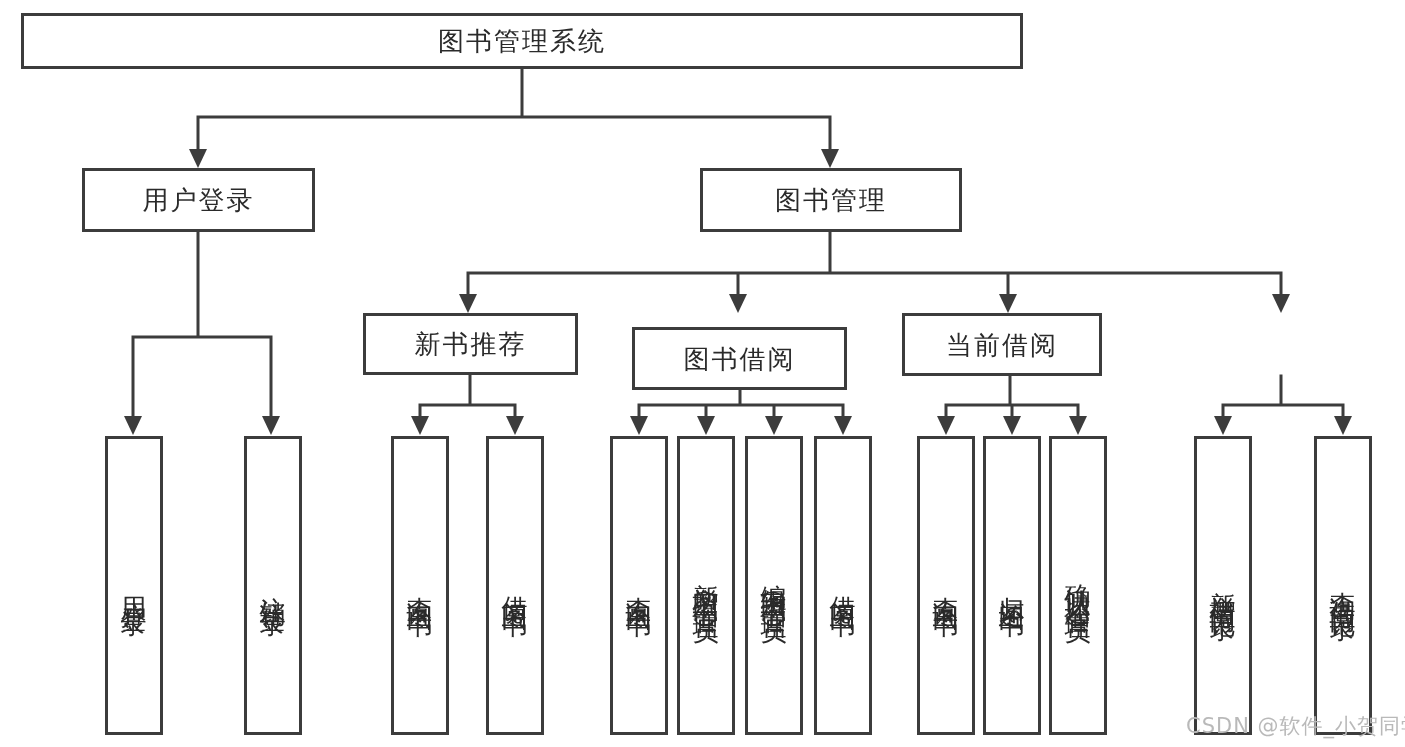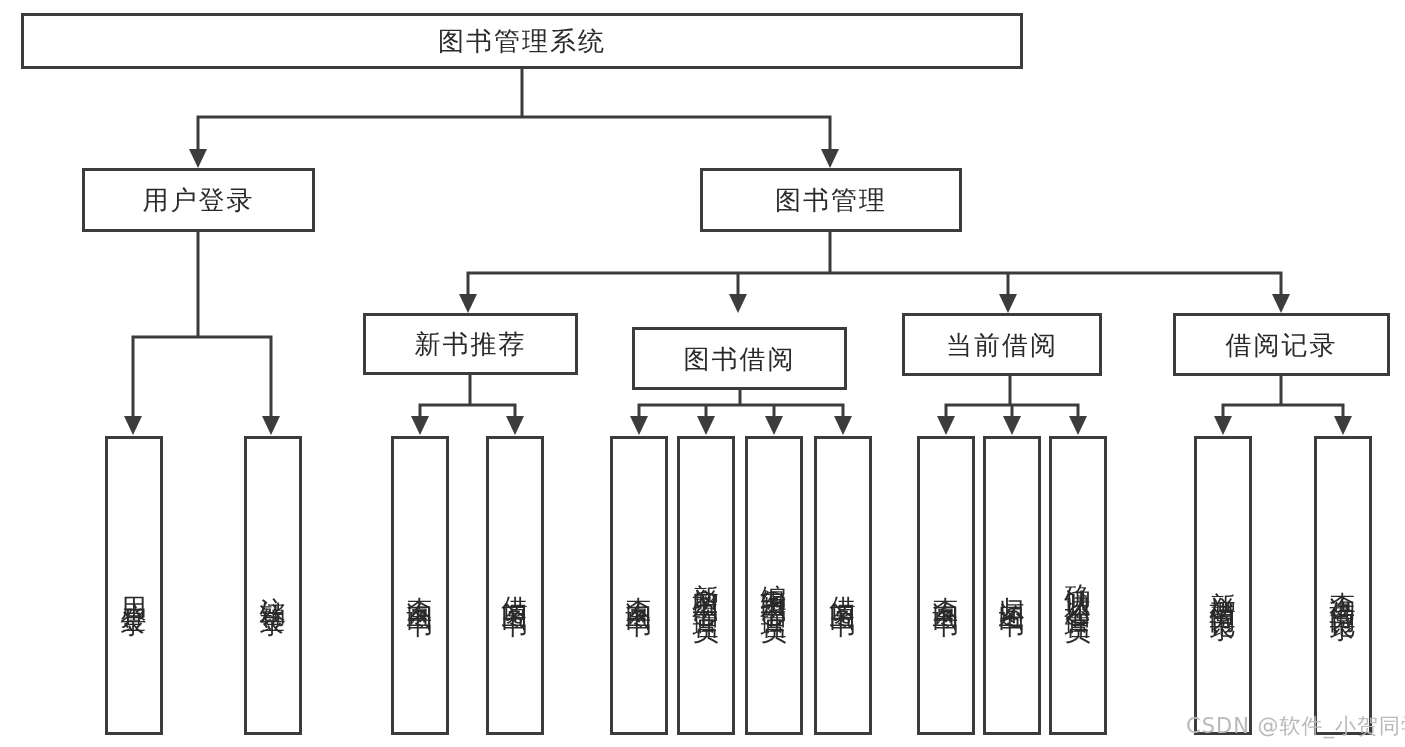--- a/index.html
+++ b/index.html
@@ -94,21 +94,20 @@
   </svg>
 
   <div class="node hnode" style="left:21px; top:13px; width:1002px; height:56px;">图书管理系统</div>
 
   <div class="node hnode" style="left:82px; top:168px; width:233px; height:64px;">用户登录</div>
   <div class="node hnode" style="left:700px; top:168px; width:262px; height:64px;">图书管理</div>
 
   <div class="node hnode" style="left:363px; top:313px; width:215px; height:62px;">新书推荐</div>
   <div class="node hnode" style="left:632px; top:303px; width:215px; height:63px;margin-top:24px;">图书借阅</div>
   <div class="node hnode" style="left:902px; top:313px; width:200px; height:63px;">当前借阅</div>
-  <div class="node hnode" style="left:1173px; top:313px; width:217px; height:63px;">借阅记录</div>
 
   <div class="node vnode" style="left:105px; top:436px; width:58px; height:299px;">用户登录</div>
   <div class="node vnode" style="left:244px; top:436px; width:58px; height:299px;">注销登录</div>
 
   <div class="node vnode" style="left:391px; top:436px; width:58px; height:299px;">查询图书</div>
   <div class="node vnode" style="left:486px; top:436px; width:58px; height:299px;">借阅图书</div>
 
   <div class="node vnode" style="left:610px; top:436px; width:58px; height:299px;">查询图书</div>
   <div class="node vnode" style="left:677px; top:436px; width:58px; height:299px;">新增图书（管理员）</div>
   <div class="node vnode" style="left:745px; top:436px; width:58px; height:299px;">编辑图书（管理员）</div>

